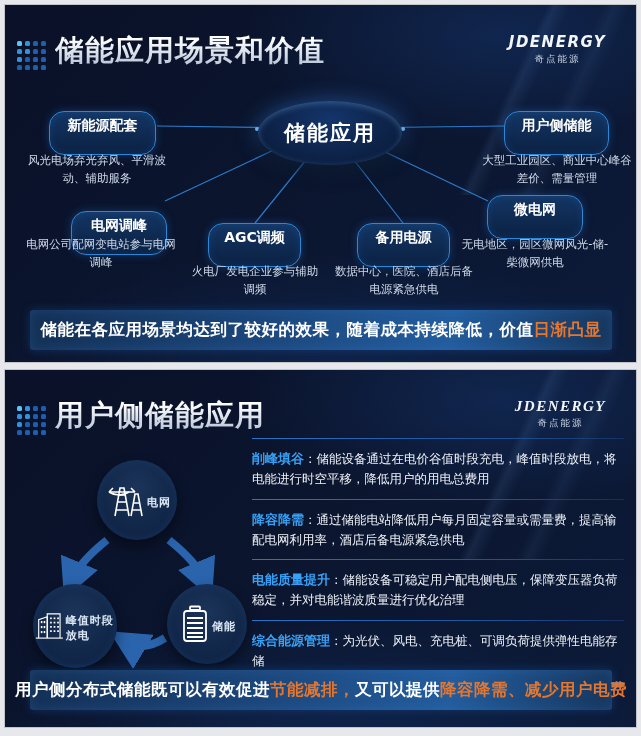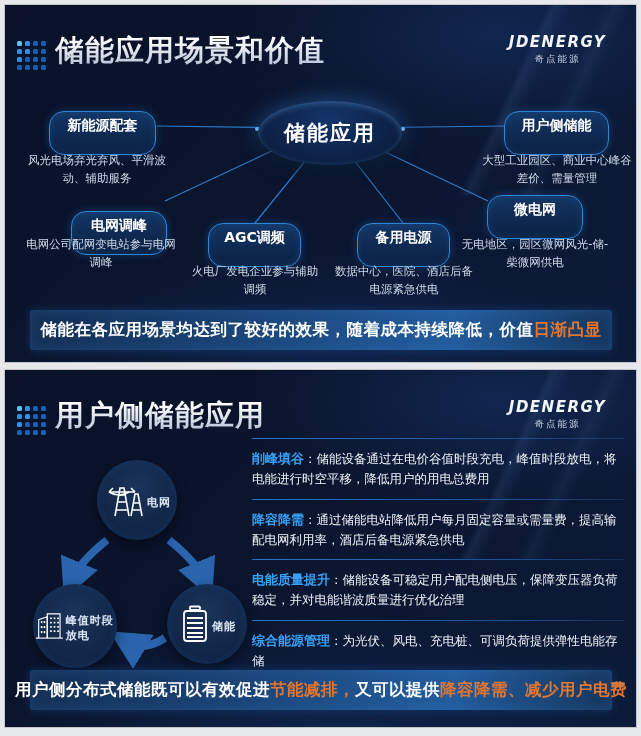--- a/index.html
+++ b/index.html
@@ -12,21 +12,21 @@
   .slide {
     position:relative;
     width:631px; height:357px;
     background:
       radial-gradient(ellipse 420px 180px at 78% 8%, rgba(30,80,160,.28), transparent 60%),
       radial-gradient(ellipse 500px 220px at 50% 108%, rgba(25,70,140,.30), transparent 65%),
       linear-gradient(135deg,#0a1128 0%, #0b152e 45%, #0c1b3a 100%);
     overflow:hidden;
     box-shadow:0 0 0 1px rgba(0,0,0,.15);
   }
-  .slide + .slide { margin-top:8px; }
+  .slide + .slide { margin-top:8px;font-family:Liberation Serif, serif; }
   .streaks {
     position:absolute; right:-40px; top:-30px; width:300px; height:220px;
     background:
       linear-gradient(115deg, transparent 46%, rgba(120,170,230,.10) 48%, transparent 52%),
       linear-gradient(115deg, transparent 60%, rgba(120,170,230,.07) 63%, transparent 67%);
     pointer-events:none;
   }
   
   .hdr { position:absolute; left:12px; top:26px; display:flex; align-items:flex-start; }
   .dots {

